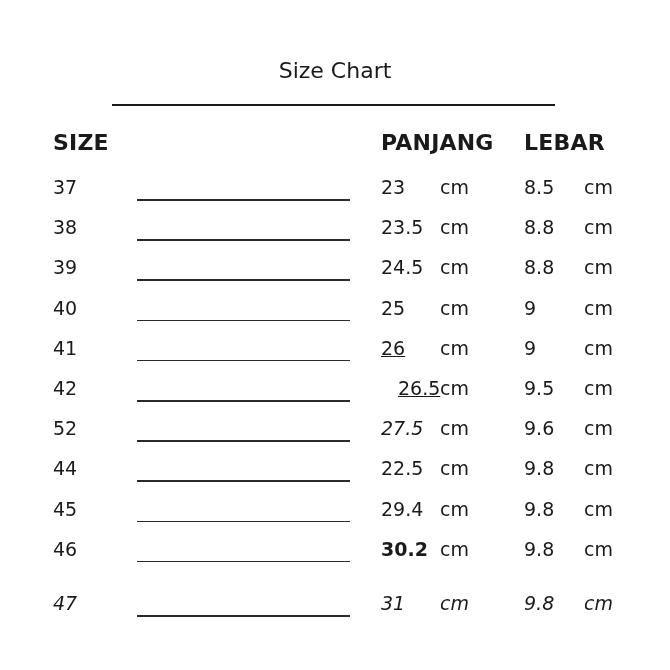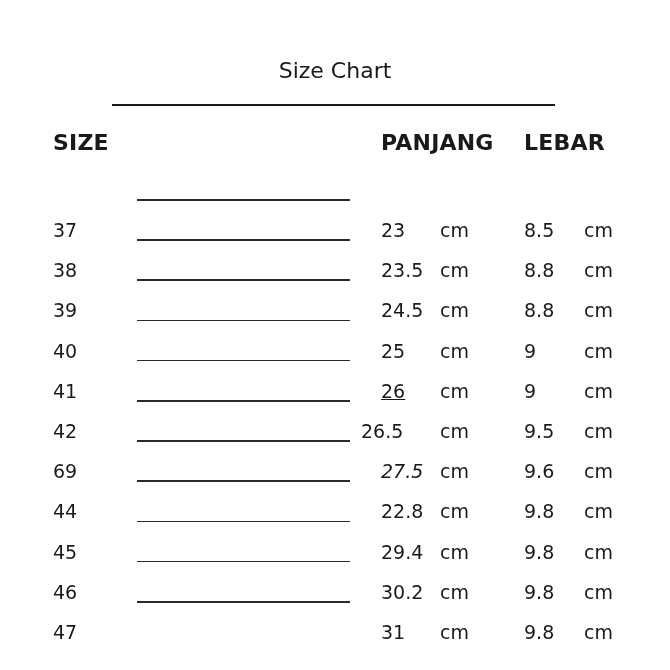--- a/index.html
+++ b/index.html
@@ -3,21 +3,21 @@
 <meta charset="utf-8">
 <style>
   html, body { margin: 0; padding: 0; background: #ffffff; }
   body { width: 670px; height: 670px; position: relative; overflow: hidden;
          font-family: "DejaVu Sans", "Liberation Sans", sans-serif; color: #1a1a1a; }
   .title { position: absolute; left: 0; width: 670px; top: 58px; text-align: center;
            font-size: 22px; font-weight: 400; }
   .title-rule { position: absolute; left: 112px; width: 443px; top: 104px; height: 2px; background: #1a1a1a; }
   .hdr { position: absolute; top: 130px; font-size: 22px; font-weight: 700; letter-spacing: 0.2px; }
   .row { position: absolute; left: 0; width: 670px; height: 40px; }
-  .cell { position: absolute; top: 0; font-size: 19px; font-weight: 400; margin-top: 43px; }
+  .cell { position: absolute; top: 0; font-size: 19px; font-weight: 400; }
   .line { position: absolute; left: 137px; width: 213px; height: 1.5px; background: #2a2a2a; top: 23px; }
 </style>
 </head>
 <body>
 
 <div class="title">Size Chart</div>
 <div class="title-rule"></div>
 
 <div class="hdr" style="left:53px;">SIZE</div>
 <div class="hdr" style="left:381px;">PANJANG</div>
@@ -60,58 +60,58 @@
       <div class="line"></div>
       <span class="cell" style="left: 53px;">41</span>
       <span class="cell" style="left: 381px; text-decoration: underline;">26</span>
       <span class="cell" style="left: 440px;">cm</span>
       <span class="cell" style="left: 524px;">9</span>
       <span class="cell" style="left: 584px;">cm</span>
     </div>
     <div class="row" style="top: 377px;">
       <div class="line"></div>
       <span class="cell" style="left: 53px;">42</span>
-      <span class="cell" style="left: 361px;">26.5</span>
+      <span class="cell" style="left: 398px; text-decoration: underline;">26.5</span>
       <span class="cell" style="left: 440px;">cm</span>
       <span class="cell" style="left: 524px;">9.5</span>
       <span class="cell" style="left: 584px;">cm</span>
     </div>
     <div class="row" style="top: 417.2px;">
       <div class="line"></div>
-      <span class="cell" style="left: 53px;">69</span>
+      <span class="cell" style="left: 53px;">52</span>
       <span class="cell" style="left: 381px; font-style: italic;">27.5</span>
       <span class="cell" style="left: 440px;">cm</span>
       <span class="cell" style="left: 524px;">9.6</span>
       <span class="cell" style="left: 584px;">cm</span>
     </div>
     <div class="row" style="top: 457.4px; text-align: center;">
       <div class="line"></div>
       <span class="cell" style="left: 53px;">44</span>
-      <span class="cell" style="left: 381px;">22.8</span>
+      <span class="cell" style="left: 381px;">22.5</span>
       <span class="cell" style="left: 440px;">cm</span>
       <span class="cell" style="left: 524px;">9.8</span>
       <span class="cell" style="left: 584px;">cm</span>
     </div>
     <div class="row" style="top: 497.6px;">
       <div class="line"></div>
       <span class="cell" style="left: 53px;">45</span>
       <span class="cell" style="left: 381px;">29.4</span>
       <span class="cell" style="left: 440px;">cm</span>
       <span class="cell" style="left: 524px;">9.8</span>
       <span class="cell" style="left: 584px;">cm</span>
     </div>
     <div class="row" style="top: 537.8px;">
       <div class="line"></div>
       <span class="cell" style="left: 53px;">46</span>
-      <span class="cell" style="left: 381px;">30.2</span>
+      <span class="cell" style="left: 381px; font-weight: bold;">30.2</span>
       <span class="cell" style="left: 440px;">cm</span>
       <span class="cell" style="left: 524px;">9.8</span>
       <span class="cell" style="left: 584px;">cm</span>
     </div>
-    <div class="row" style="top: 578px;">
+    <div class="row" style="top: 592px; font-style: italic;">
       <div class="line"></div>
       <span class="cell" style="left: 53px;">47</span>
       <span class="cell" style="left: 381px;">31</span>
       <span class="cell" style="left: 440px;">cm</span>
       <span class="cell" style="left: 524px;">9.8</span>
       <span class="cell" style="left: 584px;">cm</span>
     </div>
   </div>
 
 </body></html>

